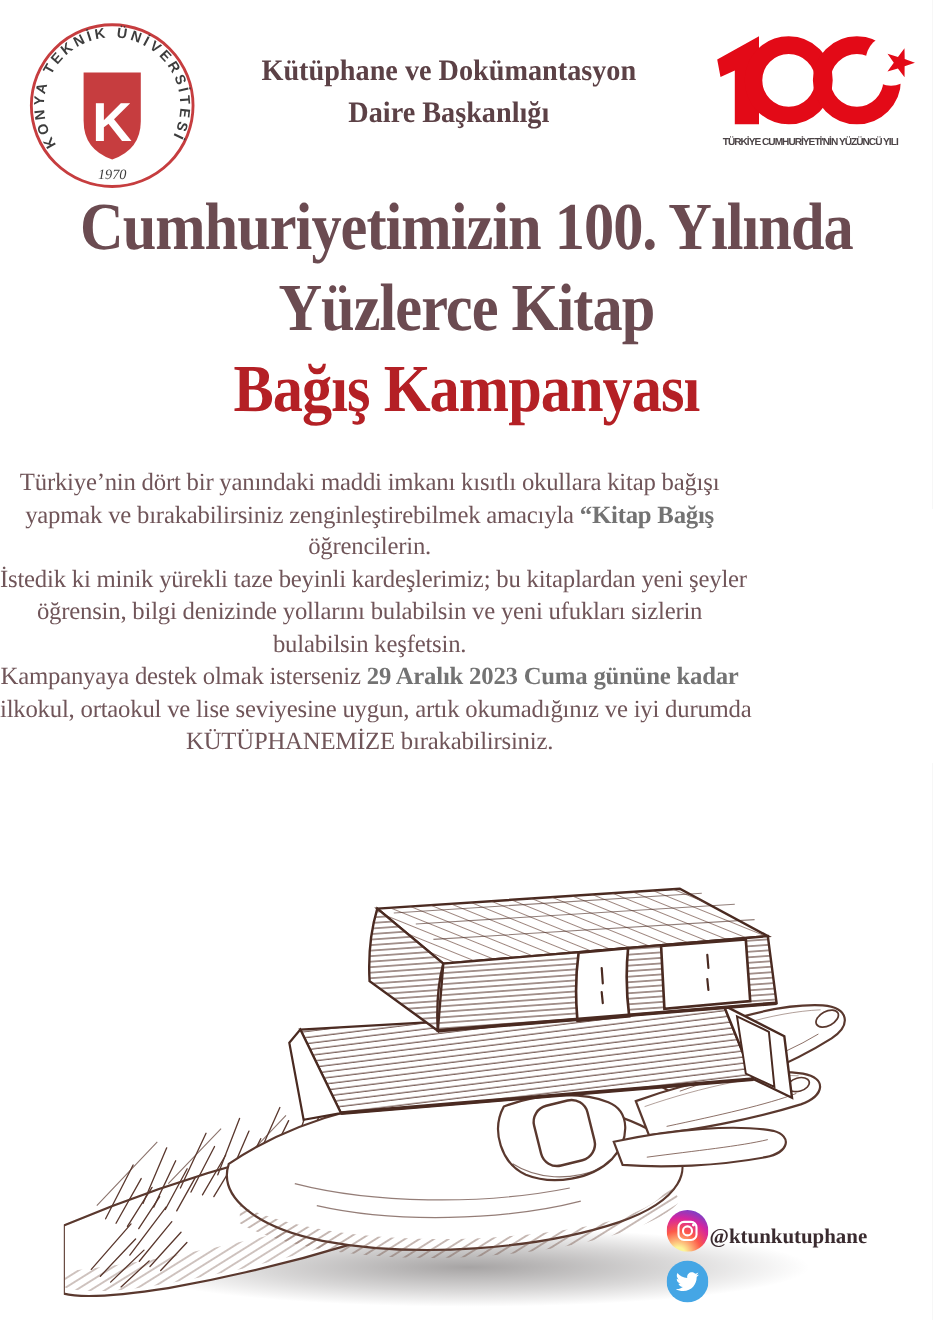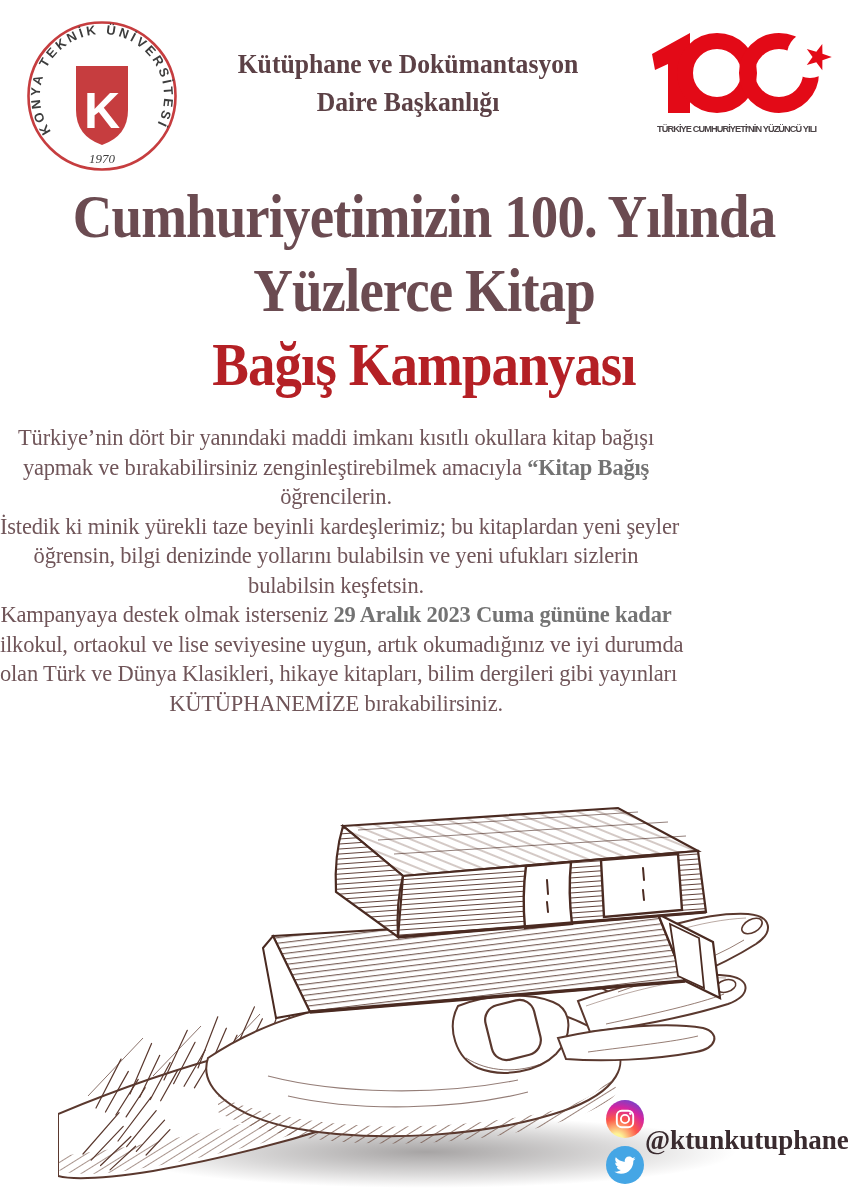--- a/index.html
+++ b/index.html
@@ -13,39 +13,38 @@
     position:absolute;left:188px;top:46px;width:440px;text-align:center;
     font-weight:bold;font-size:27px;line-height:1.4;color:#5c4146;
     transform:scaleX(.95);transform-origin:center;
   }
   .cent-logo{position:absolute;left:638px;top:24px;width:200px;height:114px;}
   
   .title{
     position:absolute;left:0;top:170px;width:848px;text-align:center;
     font-weight:bold;line-height:74px;font-size:61px;letter-spacing:-1px;
     color:#6b4b51;
-    margin-top:10px;
   }
   .title .t-line{transform:scaleX(.9);transform-origin:center;white-space:nowrap;}
   .title .t-red{color:#b42025;}
   
   .body-text{
     position:absolute;left:0;top:423px;width:672px;text-align:center;
     font-size:22.5px;line-height:29.5px;color:#705559;letter-spacing:-0.2px;
   }
   .body-text div{white-space:nowrap;}
   .b{font-weight:bold;color:#737373;}
   
   .illus{position:absolute;left:58px;top:796px;width:730px;height:404px;}
   
   .social{position:absolute;left:606px;top:1100px;width:240px;height:90px;}
   .ig{position:absolute;left:0;top:0;width:38px;height:38px;}
   .tw{position:absolute;left:0;top:46px;width:38px;height:38px;}
   .handle{
-    position:absolute;left:39px;top:25px;font-weight:bold;font-size:27px;
+    position:absolute;left:39px;top:14px;font-weight:bold;font-size:19px;
     color:#3a2b2f;white-space:nowrap;
   }
 </style>
 </head>
 <body>
 
 <div class="poster">
 
   <svg class="uni-logo" viewBox="0 0 152 152">
     <circle cx="76" cy="76" r="73.5" fill="#ffffff" stroke="#c63d3f" stroke-width="2.6"></circle>
@@ -84,21 +83,20 @@
 
   <div class="body-text">
       <div><span>Türkiye’nin dört bir yanındaki maddi imkanı kısıtlı okullara kitap bağışı</span></div>
       <div><span>yapmak ve bırakabilirsiniz zenginleştirebilmek amacıyla </span><span class="b">“Kitap Bağış</span></div>
       <div><span>öğrencilerin.</span></div>
       <div><span>İstedik ki minik yürekli taze beyinli kardeşlerimiz; bu kitaplardan yeni şeyler</span></div>
       <div><span>öğrensin, bilgi denizinde yollarını bulabilsin ve  yeni ufukları sizlerin</span></div>
       <div><span>bulabilsin keşfetsin.</span></div>
       <div><span>Kampanyaya destek olmak isterseniz </span><span class="b">29 Aralık 2023 Cuma gününe kadar</span></div>
       <div><span>ilkokul, ortaokul ve lise seviyesine uygun, artık okumadığınız ve iyi durumda</span></div>
-      <div><span>olan Türk ve Dünya Klasikleri, hikaye kitapları, bilim dergileri gibi yayınları</span></div>
       <div><span>KÜTÜPHANEMİZE bırakabilirsiniz.</span></div>
     </div>
 
   <svg class="illus" viewBox="0 0 730 404">
     <defs>
       <radialGradient id="shadowG" cx="50%" cy="50%" r="50%">
         <stop offset="0%" stop-color="#2c2626" stop-opacity="0.42"></stop>
         <stop offset="60%" stop-color="#2c2626" stop-opacity="0.18"></stop>
         <stop offset="100%" stop-color="#2c2626" stop-opacity="0"></stop>
       </radialGradient>

